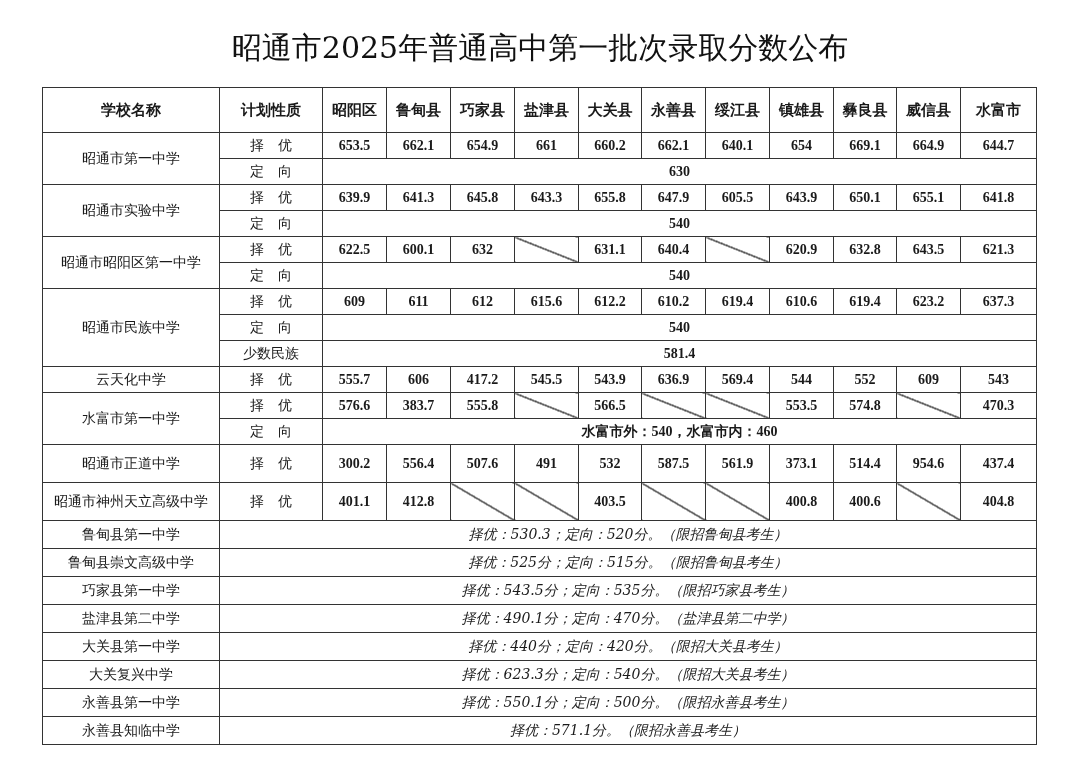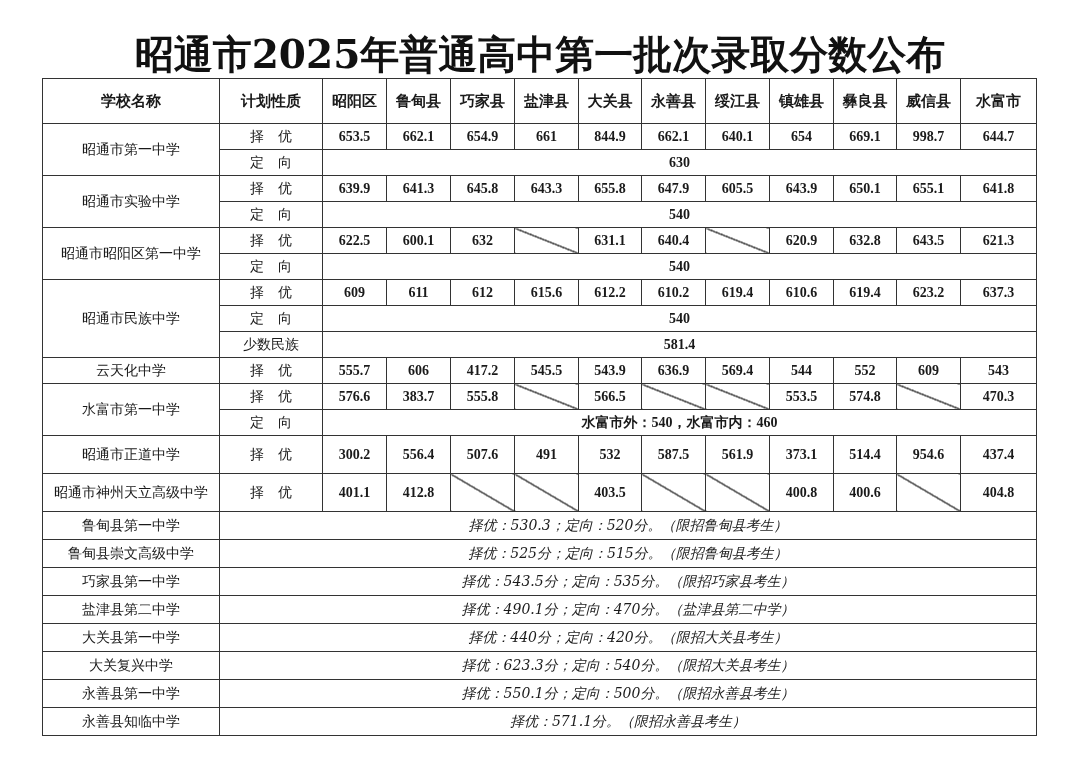--- a/index.html
+++ b/index.html
@@ -1,20 +1,20 @@
 <!DOCTYPE html>
 <html><head>
 <meta charset="utf-8">
 <style>
   html, body { margin:0; padding:0; background:#ffffff; }
   body { width:1080px; height:763px; position:relative; overflow:hidden;
          font-family: "DejaVu Serif", "Liberation Serif", serif; color:#1a1a1a; }
   .title { position:absolute; left:0; top:28px; width:1080px; text-align:center;
-           font-size:39px; font-weight:bold; letter-spacing:0px; color:#111; }
-  table.grid { position:absolute; left:42px; top:78px; border-collapse:collapse;
+           font-size:30px; font-weight:normal; letter-spacing:0px; color:#111; }
+  table.grid { position:absolute; left:42px; top:87px; border-collapse:collapse;
                table-layout:fixed; width:994px; }
   table.grid td, table.grid th { border:1.3px solid #333; text-align:center; vertical-align:middle;
                padding:0; font-size:14px; overflow:hidden; white-space:nowrap; }
   table.grid th { font-weight:bold; font-size:15px; height:44px; }
   td.school { font-size:15px; font-weight:normal; }
   td.plan { font-size:15px; letter-spacing:0px; }
   td.num { font-family:"Liberation Serif", serif; font-weight:bold; font-size:15px; }
   td.span { font-family:"Liberation Serif", serif; font-weight:bold; font-size:15px; }
   td.note { font-size:14px;font-style:italic; }
   td.slash { background: linear-gradient(to top right, transparent calc(50% - 0.8px), transparent calc(50% - 0.8px)),
@@ -62,26 +62,26 @@
     </tr>
   </thead>
   <tbody id="main-body">
       <tr class="r26">
         <td class="school" rowspan="2">昭通市第一中学</td>
         <td class="plan">择　优</td>
         <td class="num">653.5</td>
         <td class="num">662.1</td>
         <td class="num">654.9</td>
         <td class="num">661</td>
-        <td class="num">844.9</td>
+        <td class="num">660.2</td>
         <td class="num">662.1</td>
         <td class="num">640.1</td>
         <td class="num">654</td>
         <td class="num">669.1</td>
-        <td class="num">998.7</td>
+        <td class="num">664.9</td>
         <td class="num">644.7</td>
       </tr>
       <tr class="r26">
         <td class="plan">定　向</td>
         <td class="span" colspan="11">630</td>
       </tr>
       <tr class="r26">
         <td class="school" rowspan="2">昭通市实验中学</td>
         <td class="plan">择　优</td>
         <td class="num">639.9</td>

